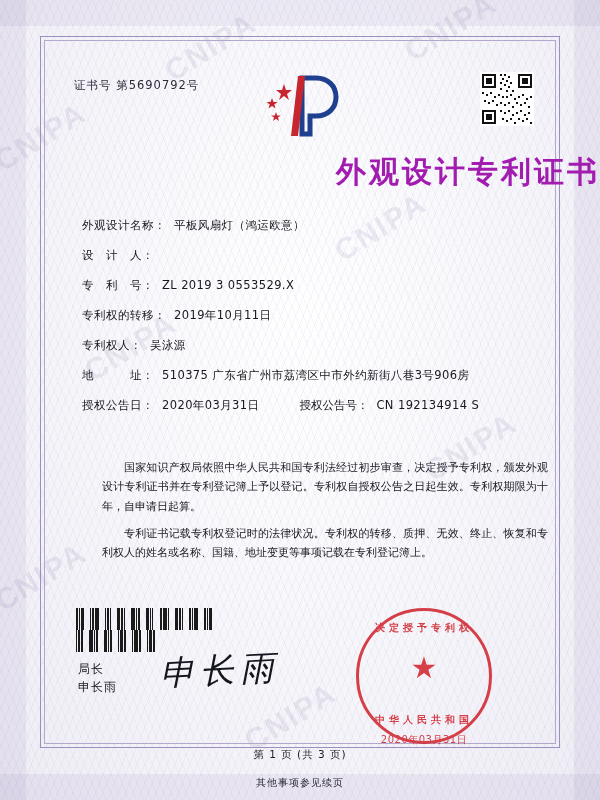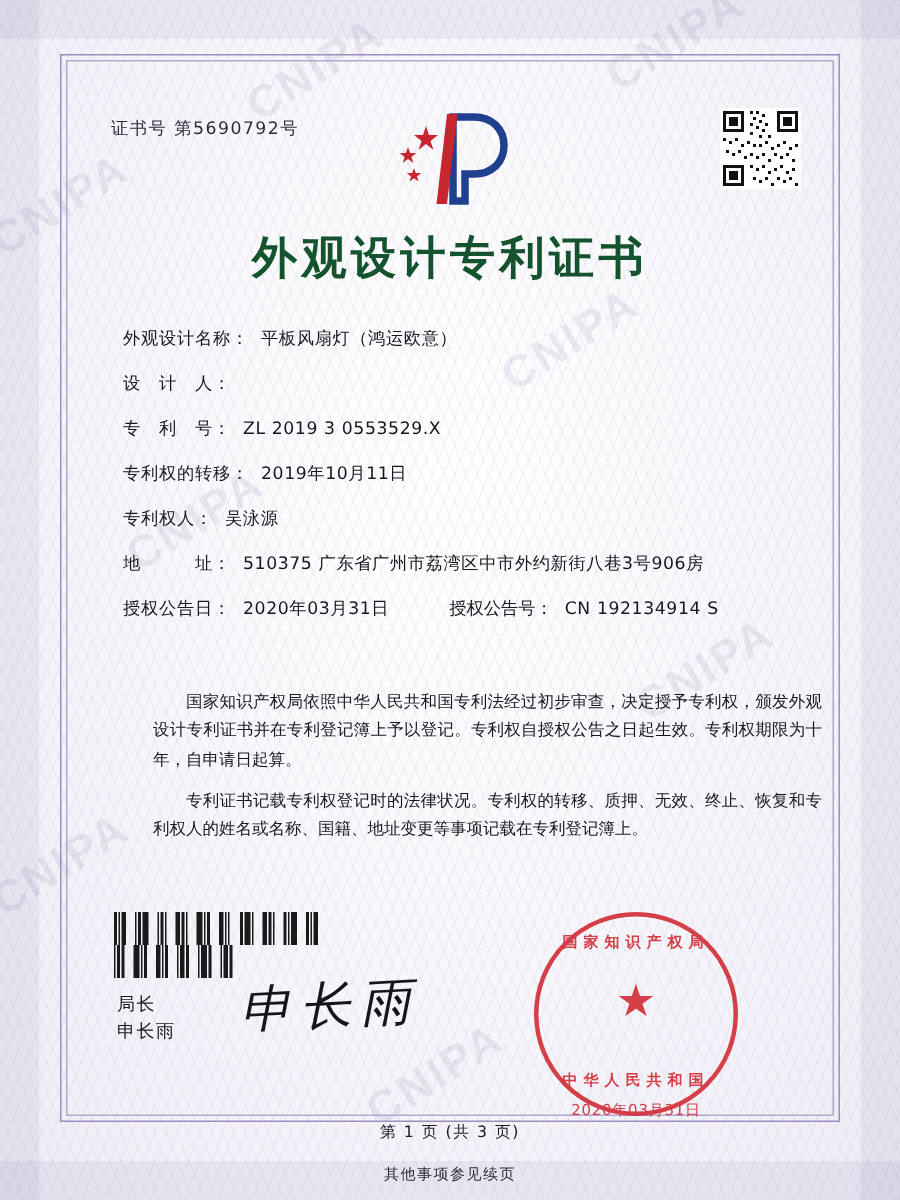--- a/index.html
+++ b/index.html
@@ -84,25 +84,25 @@
   .qr {
     position: absolute;
     right: 66px; top: 72px;
     width: 54px; height: 54px;
     background-color: #ffffff;
   }
 
   .title {
     position: absolute;
     left: 0; right: 0; top: 152px;
-    text-align: center;
+    text-align: right;
     font-size: 30px;
     font-weight: bold;
     letter-spacing: 3px;
-    color: #14532d;
+    color: #a21caf;
     font-family: "DejaVu Sans", sans-serif;
   }
 
   .fields {
     position: absolute;
     left: 82px; top: 218px;
     width: 440px;
   }
   .field-row {
     display: flex;
@@ -401,21 +401,21 @@
   </div>
 
   <div class="director-block">
     <div>局长</div>
     <div>申长雨</div>
   </div>
 
   <div class="signature">申长雨</div>
 
   <div class="seal">
-    <div class="seal-text-top">国家知识产权局</div>
+    <div class="seal-text-top">决定授予专利权</div>
     <div class="seal-inner-star">★</div>
     <div class="seal-text-bottom">中华人民共和国</div>
     <div class="seal-date">2020年03月31日</div>
   </div>
 
   <div class="page-no">第 1 页 (共 3 页)</div>
   <div class="footer-note">其他事项参见续页</div>
 
 </div>
 

